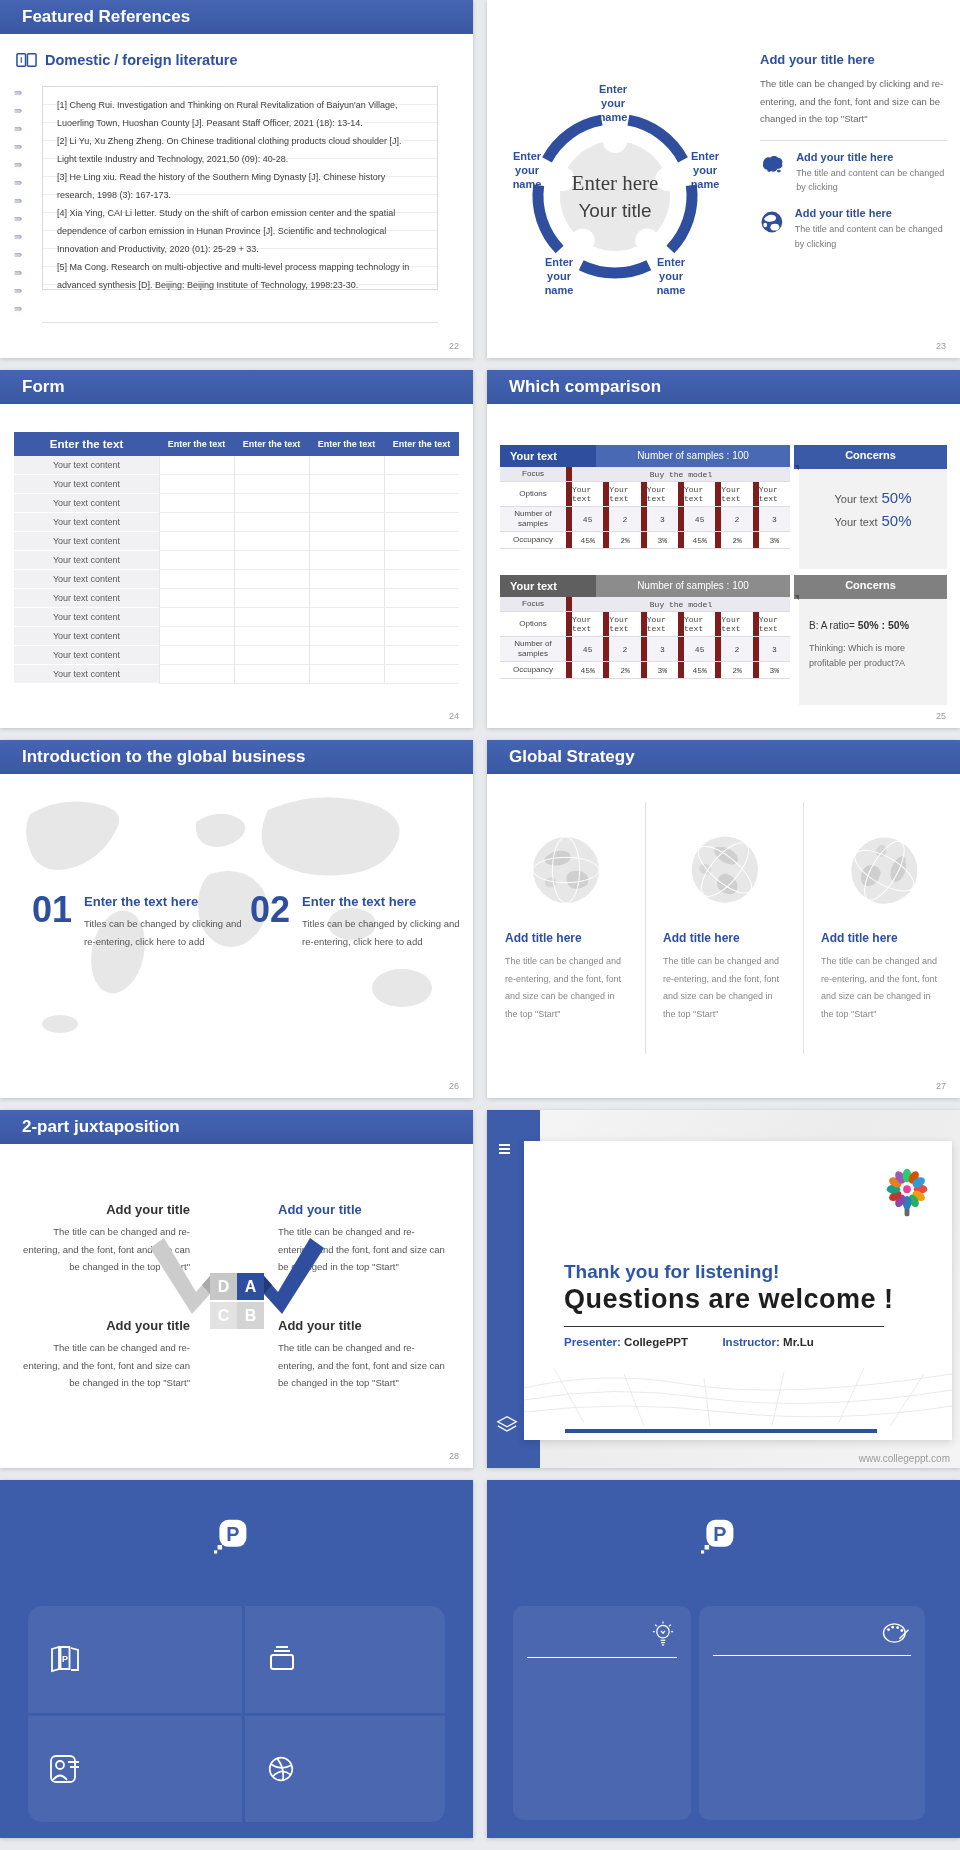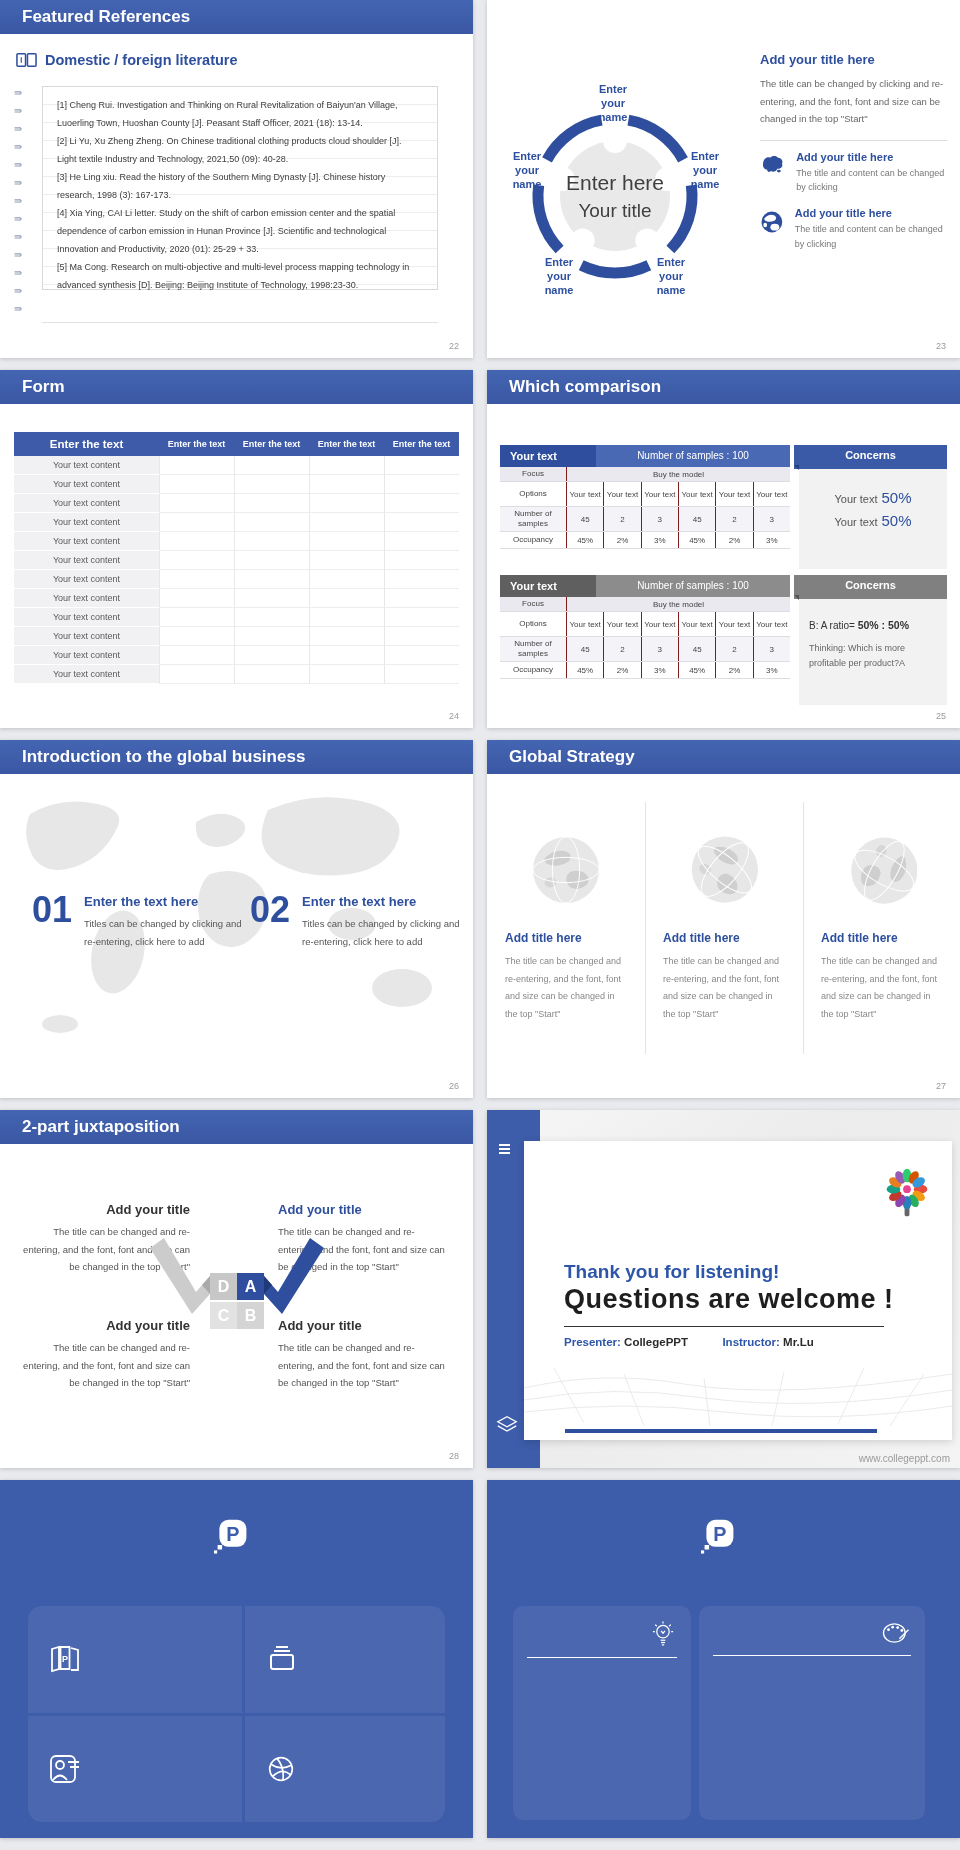--- a/index.html
+++ b/index.html
@@ -13,21 +13,21 @@
   .s22-head{position:absolute;left:16px;top:52px;display:flex;align-items:center;gap:8px;color:#2d4f9e;font-weight:bold;font-size:14.5px;}
   .s22-icons{position:absolute;left:14px;top:86px;display:flex;flex-direction:column;gap:5px;color:#9aa3b8;font-size:10px;line-height:13px;}
   .s22-box{position:absolute;left:42px;top:86px;width:396px;height:204px;border:1px solid #d9d9d9;box-sizing:border-box;padding:9px 14px 0;
            background:repeating-linear-gradient(to bottom,#fff 0,#fff 17px,#ededed 17px,#ededed 18px);}
   .s22-box p{margin:0;font-size:9px;line-height:18px;color:#3d3d3d;}
   .s22-underline{position:absolute;left:42px;top:322px;width:396px;border-top:1px solid #e2e2e2;}
 
   
   .wheel{position:absolute;left:0;top:70px;width:256px;height:256px;}
   .wheel-center{position:absolute;left:38px;top:100px;width:180px;text-align:center;color:#3f3f3f;}
-  .wheel-center .l1{font-size:21px;line-height:26px;}
+  .wheel-center .l1{font-size:21px;line-height:26px;font-family:Liberation Serif, serif;}
   .wheel-center .l2{font-size:19px;line-height:30px;}
   .wlabel{position:absolute;width:52px;text-align:center;color:#2d4f9e;font-weight:bold;font-size:11px;line-height:1.25;}
   .s23-right{position:absolute;left:273px;top:52px;width:187px;}
   .s23-right h3{margin:0 0 8px;font-size:13px;color:#2d4f9e;}
   .s23-right .body{font-size:9.5px;color:#666;line-height:1.85;}
   .s23-div{border-top:1px solid #ddd;margin:12px 0 10px;}
   .s23-item{display:flex;gap:11px;margin-bottom:13px;align-items:flex-start;}
   .s23-item .txt h4{margin:0 0 3px;font-size:11px;color:#2d4f9e;}
   .s23-item .txt p{margin:0;font-size:9px;color:#777;line-height:1.6;}
 
@@ -42,21 +42,21 @@
 
   
   .dtable{position:absolute;width:290px;font-size:8px;color:#444;}
   .dhead{display:flex;height:22px;color:#fff;font-weight:bold;}
   .dhead .dl{width:86px;padding-left:10px;line-height:22px;font-size:11px;}
   .dhead .dr{flex:1;text-align:center;line-height:22px;font-size:10px;font-weight:normal;}
   .t-blue .dl{background:#2f4f9e;}.t-blue .dr{background:#4a69b4;}
   .t-gray .dl{background:#5f5f5f;}.t-gray .dr{background:#8c8c8c;}
   .drow{display:flex;border-bottom:1px solid #dcdce2;}
   .dlab{width:66px;display:flex;align-items:center;justify-content:center;text-align:center;line-height:1.2;}
-  .dcell{flex:1;display:flex;align-items:center;justify-content:center;text-align:left;border-left:1px solid #7f1d1d;}
+  .dcell{flex:1;display:flex;align-items:center;justify-content:center;text-align:left;border-left:6px solid #7f1d1d;font-family:Liberation Mono, monospace;}
   .rg{background:#e9e9ef;}.rw{background:#fff;}.rl{background:#f4f4f8;}
   .h14{height:14px;}.h24{height:24px;}.h16{height:16px;}
   .cbox{position:absolute;width:148px;}
   .crib{position:relative;height:24px;line-height:20px;text-align:center;color:#fff;font-weight:bold;font-size:11px;margin-left:-5px;}
   .crib.blue-r{background:#3a5aa8;}.crib.gray-r{background:#808080;}
   .crib:after{content:"";position:absolute;left:0;top:20px;border-top:5px solid #24407e;border-left:5px solid transparent;}
   .crib.gray-r:after{border-top-color:#555;}
   .cbody{background:#f2f2f2;padding:14px 10px;}
   .cline{text-align:center;font-size:11px;color:#555;line-height:22px;}
   .cline .val{font-size:15px;color:#2d4f9e;margin-left:4px;}

